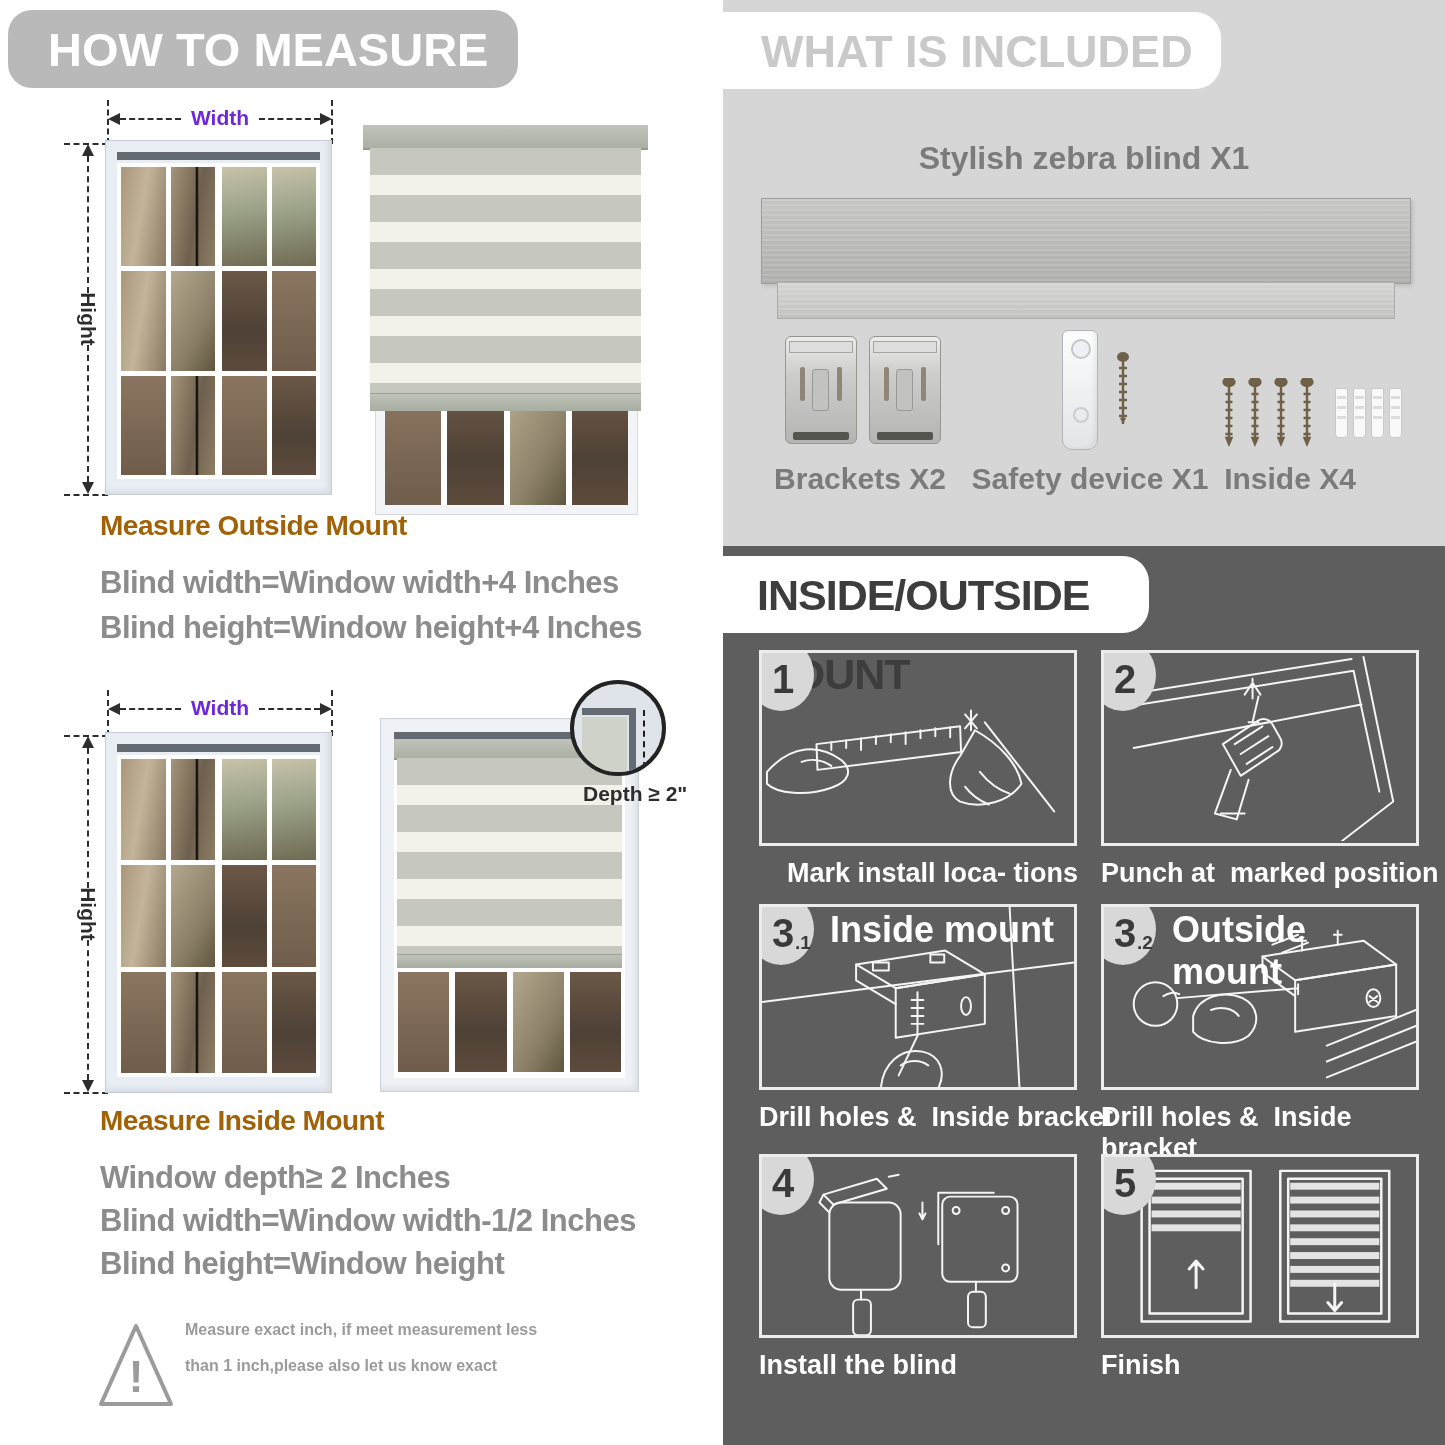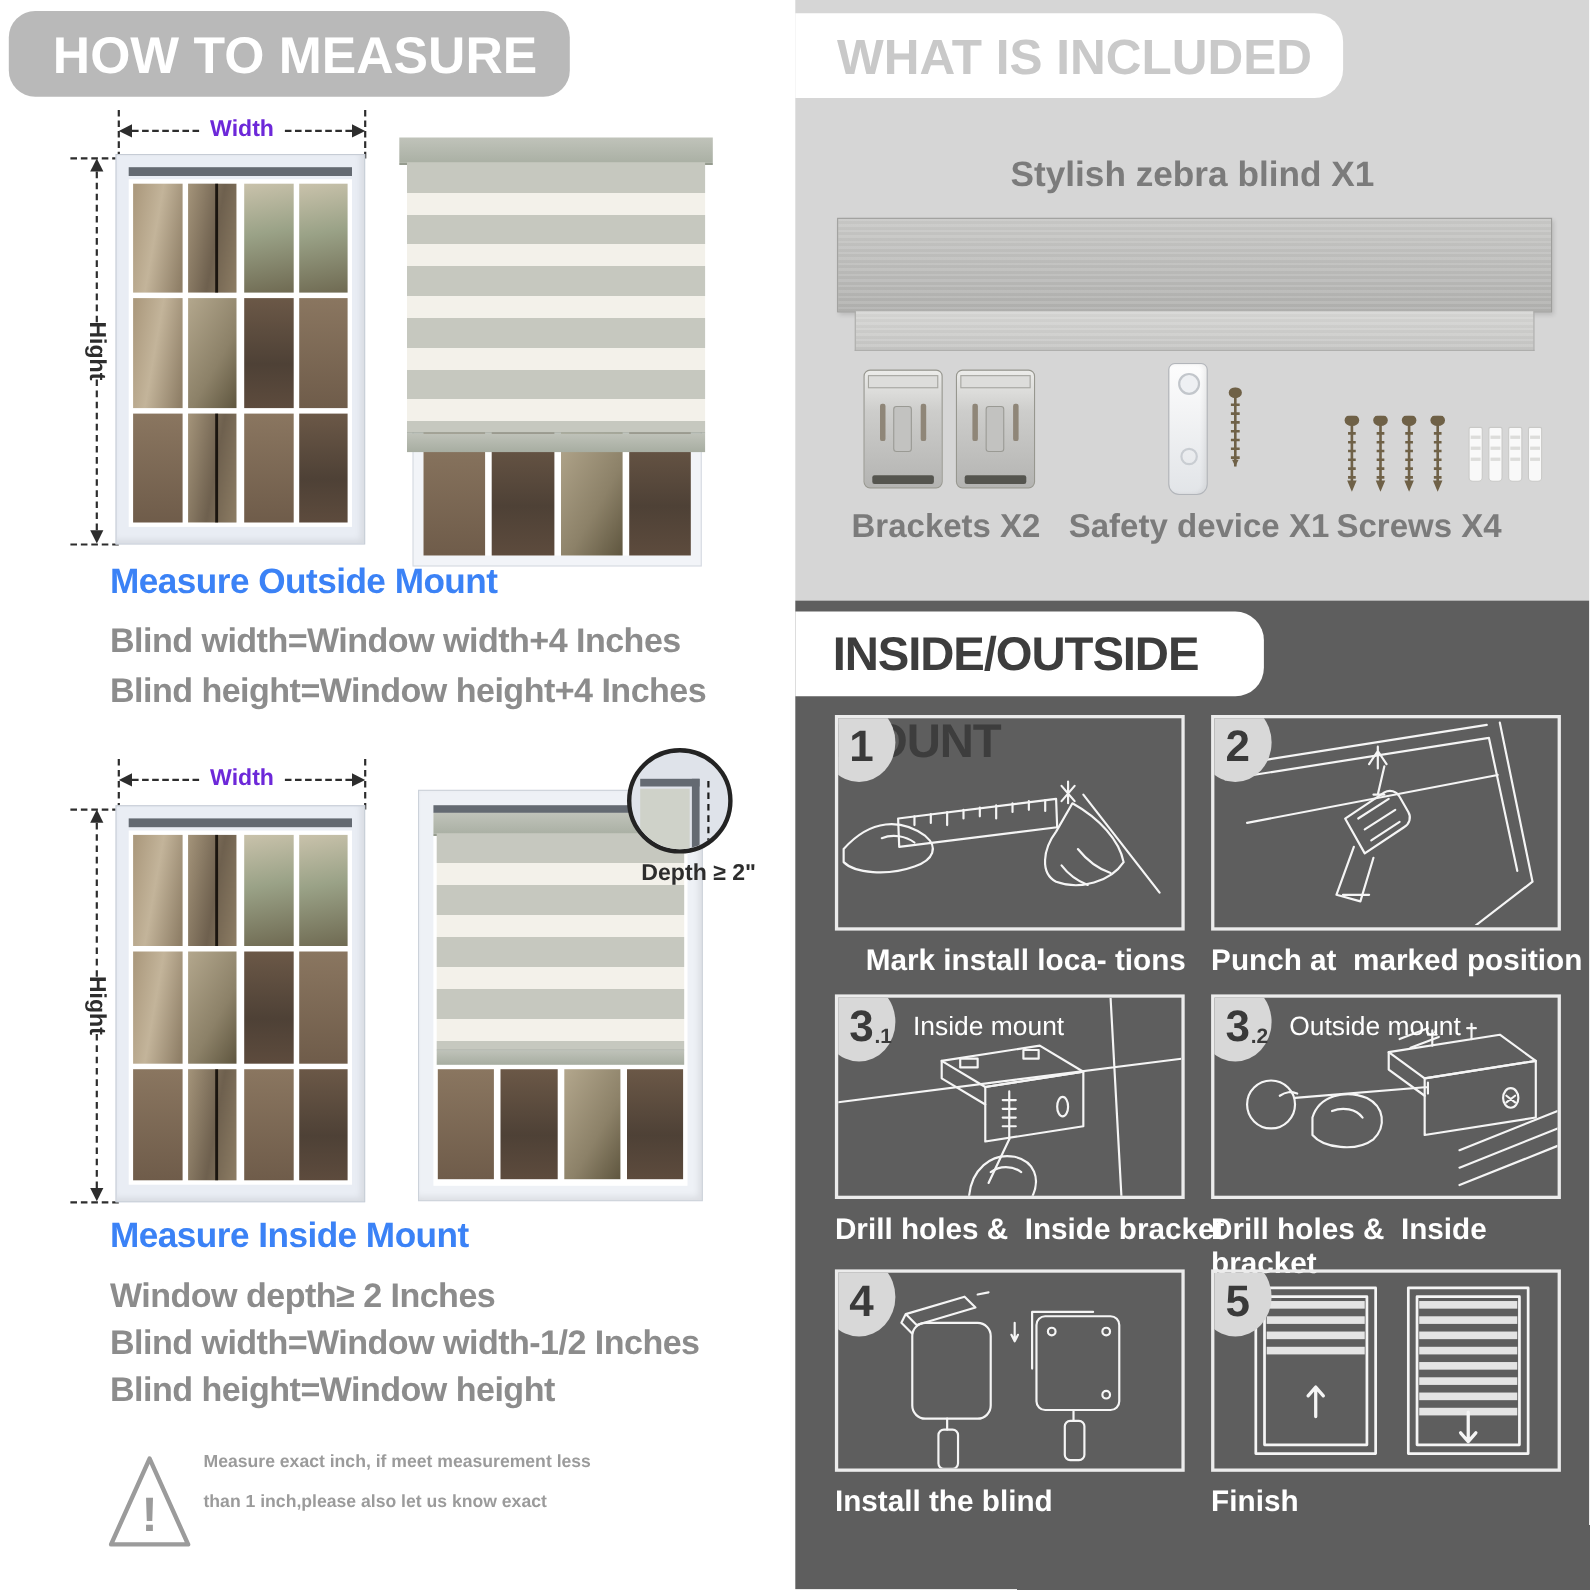--- a/index.html
+++ b/index.html
@@ -1,20 +1,20 @@
 <!DOCTYPE html>
 <html><head>
 <meta charset="utf-8">
 <style>
   html,body{margin:0;padding:0;}
   .canvas{position:relative;width:1445px;height:1445px;background:#ffffff;
           font-family:"Liberation Sans",sans-serif;overflow:hidden;}
 
   
-  .h-big{font-weight:bold;color:#3b82f6;font-size:32px;letter-spacing:-0.5px;text-align:right;}
+  .h-big{font-weight:bold;color:#a16207;font-size:28px;letter-spacing:-0.5px;text-align:right;}
   .h-line{font-weight:bold;color:#8c8c8c;font-size:31px;letter-spacing:-0.5px;}
   .abs{position:absolute;}
 
   
   .left-header{position:absolute;left:8px;top:10px;width:470px;height:78px;background:#b9b9b9;
                border-radius:24px;color:#fff;font-size:47px;font-weight:bold;line-height:80px;
                padding-left:40px;letter-spacing:0;}
 
   
   .dim-h{position:absolute;display:flex;align-items:center;}
@@ -102,21 +102,21 @@
 
   
   .right-dark{position:absolute;left:723px;top:546px;width:722px;height:899px;background:#5e5e5e;}
   .mount-header{position:absolute;left:0;top:10px;width:392px;height:77px;background:#ffffff;
                 border-radius:0 26px 26px 0;color:#3d3d3d;font-size:43px;font-weight:bold;
                 line-height:79px;padding-left:34px;letter-spacing:-1px;}
   .step-box{position:absolute;width:318px;border:3px solid #ececec;box-sizing:border-box;overflow:hidden;}
   .badge{position:absolute;top:-14px;left:-14px;width:66px;height:72px;background:#d8d8d8;border-radius:50%;}
   .badge .n{position:absolute;left:24px;top:20px;font-size:40px;font-weight:bold;color:#3a3a3a;line-height:1;}
   .badge .s{position:absolute;left:47px;top:40px;font-size:19px;font-weight:bold;color:#3a3a3a;line-height:1;}
-  .step-title{position:absolute;top:13px;left:68px;color:#fff;font-size:24px;font-weight:normal;}
+  .step-title{position:absolute;top:2px;left:68px;color:#fff;font-size:36px;font-weight:bold;}
   .caption{position:absolute;color:#fff;font-size:27px;font-weight:bold;white-space:pre-wrap;}
   .art{position:absolute;inset:0;}
 </style>
 </head>
 <body>
 
 <div class="canvas">
 
   <div class="left-header">HOW TO MEASURE</div>
 
@@ -335,21 +335,21 @@
         <i></i>
       </div>
     <div class="anchor" style="left:666px;top:388px;">
         <i></i>
         <i></i>
         <i></i>
       </div>
 
     <div class="inc-label" style="left:37px;width:200px;">Brackets X2</div>
     <div class="inc-label" style="left:247px;width:240px;">Safety device X1</div>
-    <div class="inc-label" style="left:467px;width:200px;">Screws X4</div>
+    <div class="inc-label" style="left:467px;width:200px;">Inside X4</div>
   </div>
 
   <div class="right-dark">
     <div class="mount-header">INSIDE/OUTSIDE MOUNT</div>
 
     <div class="step-box" style="left:36px;top:104px;height:196px;">
       <svg class="art" viewBox="0 0 315 190">
         <g fill="none" stroke="#f5f5f5" stroke-width="2" stroke-linecap="round" stroke-linejoin="round">
           <path d="M55 92 L200 74 L201 100 L56 118 Z"></path>
           <path d="M70 90 v8 M85 88 v8 M100 86 v12 M115 84 v8 M130 82 v8 M145 80 v12 M160 78 v8 M175 76 v8 M190 75 v10"></path>

